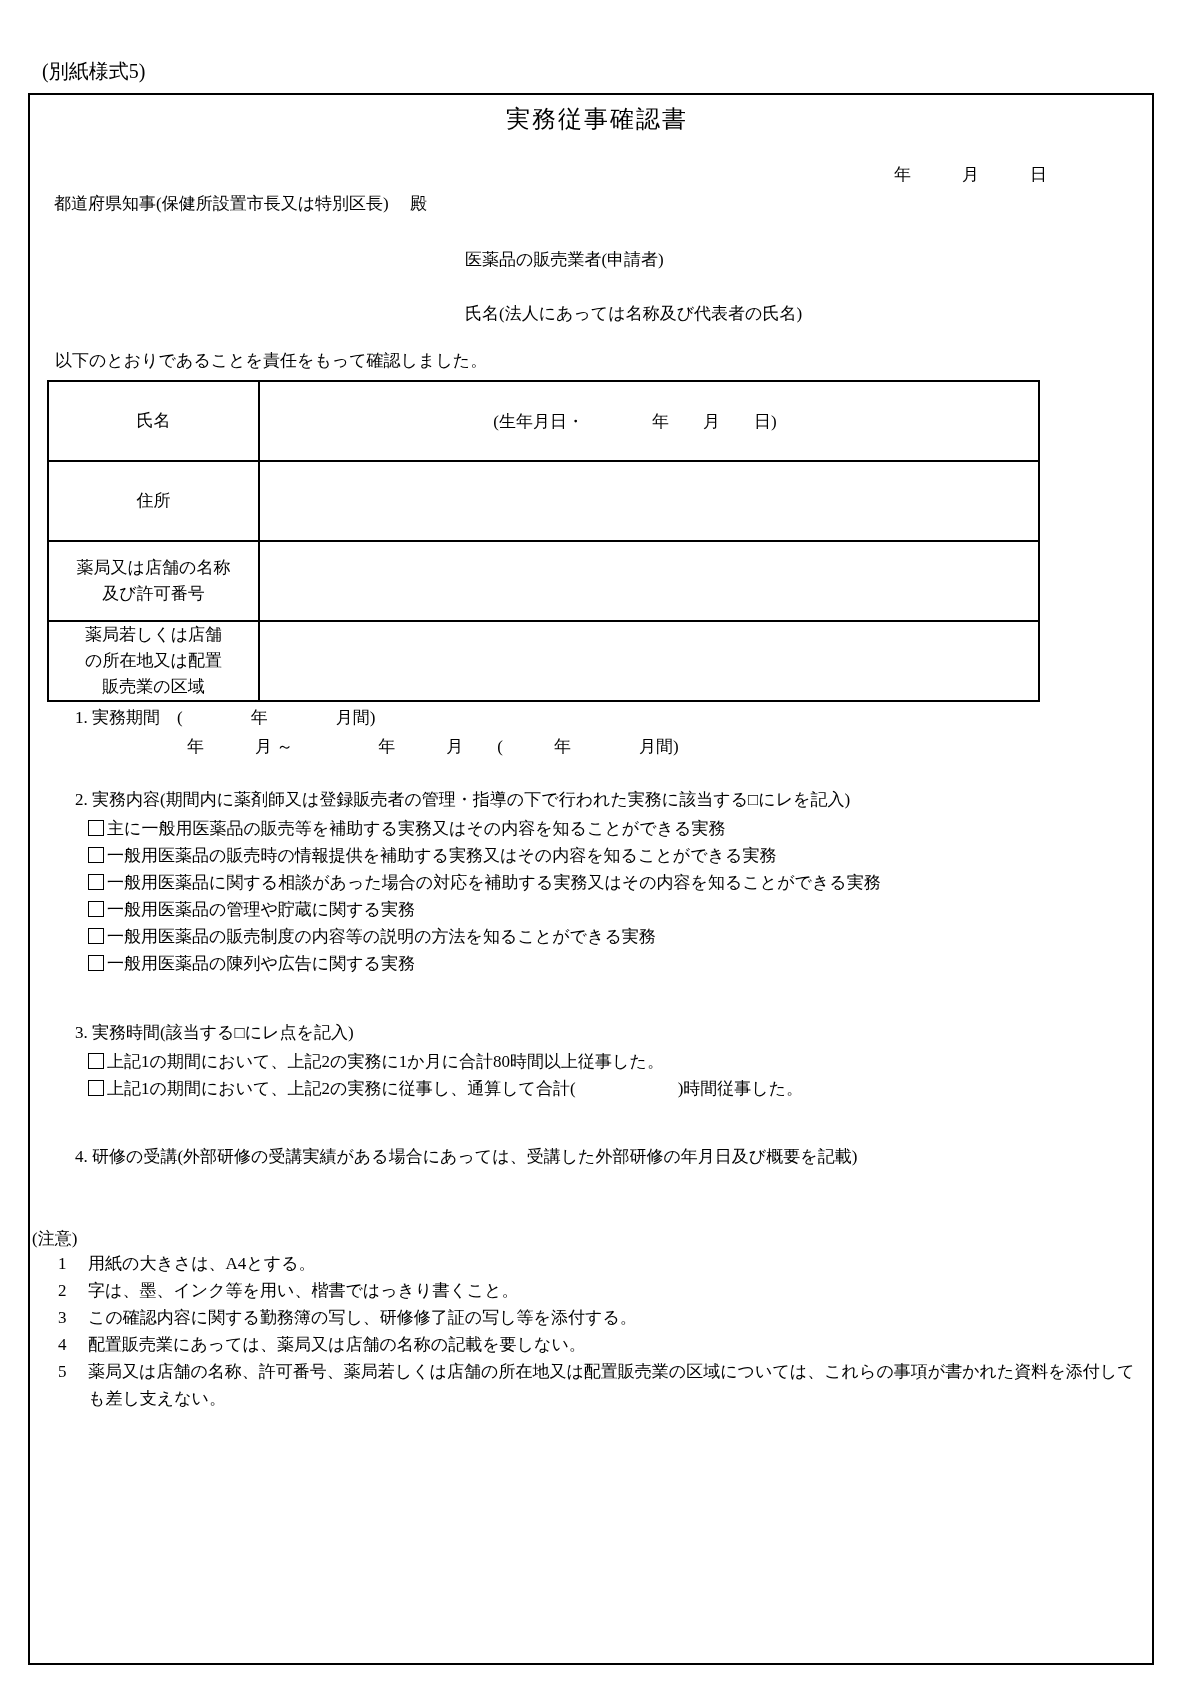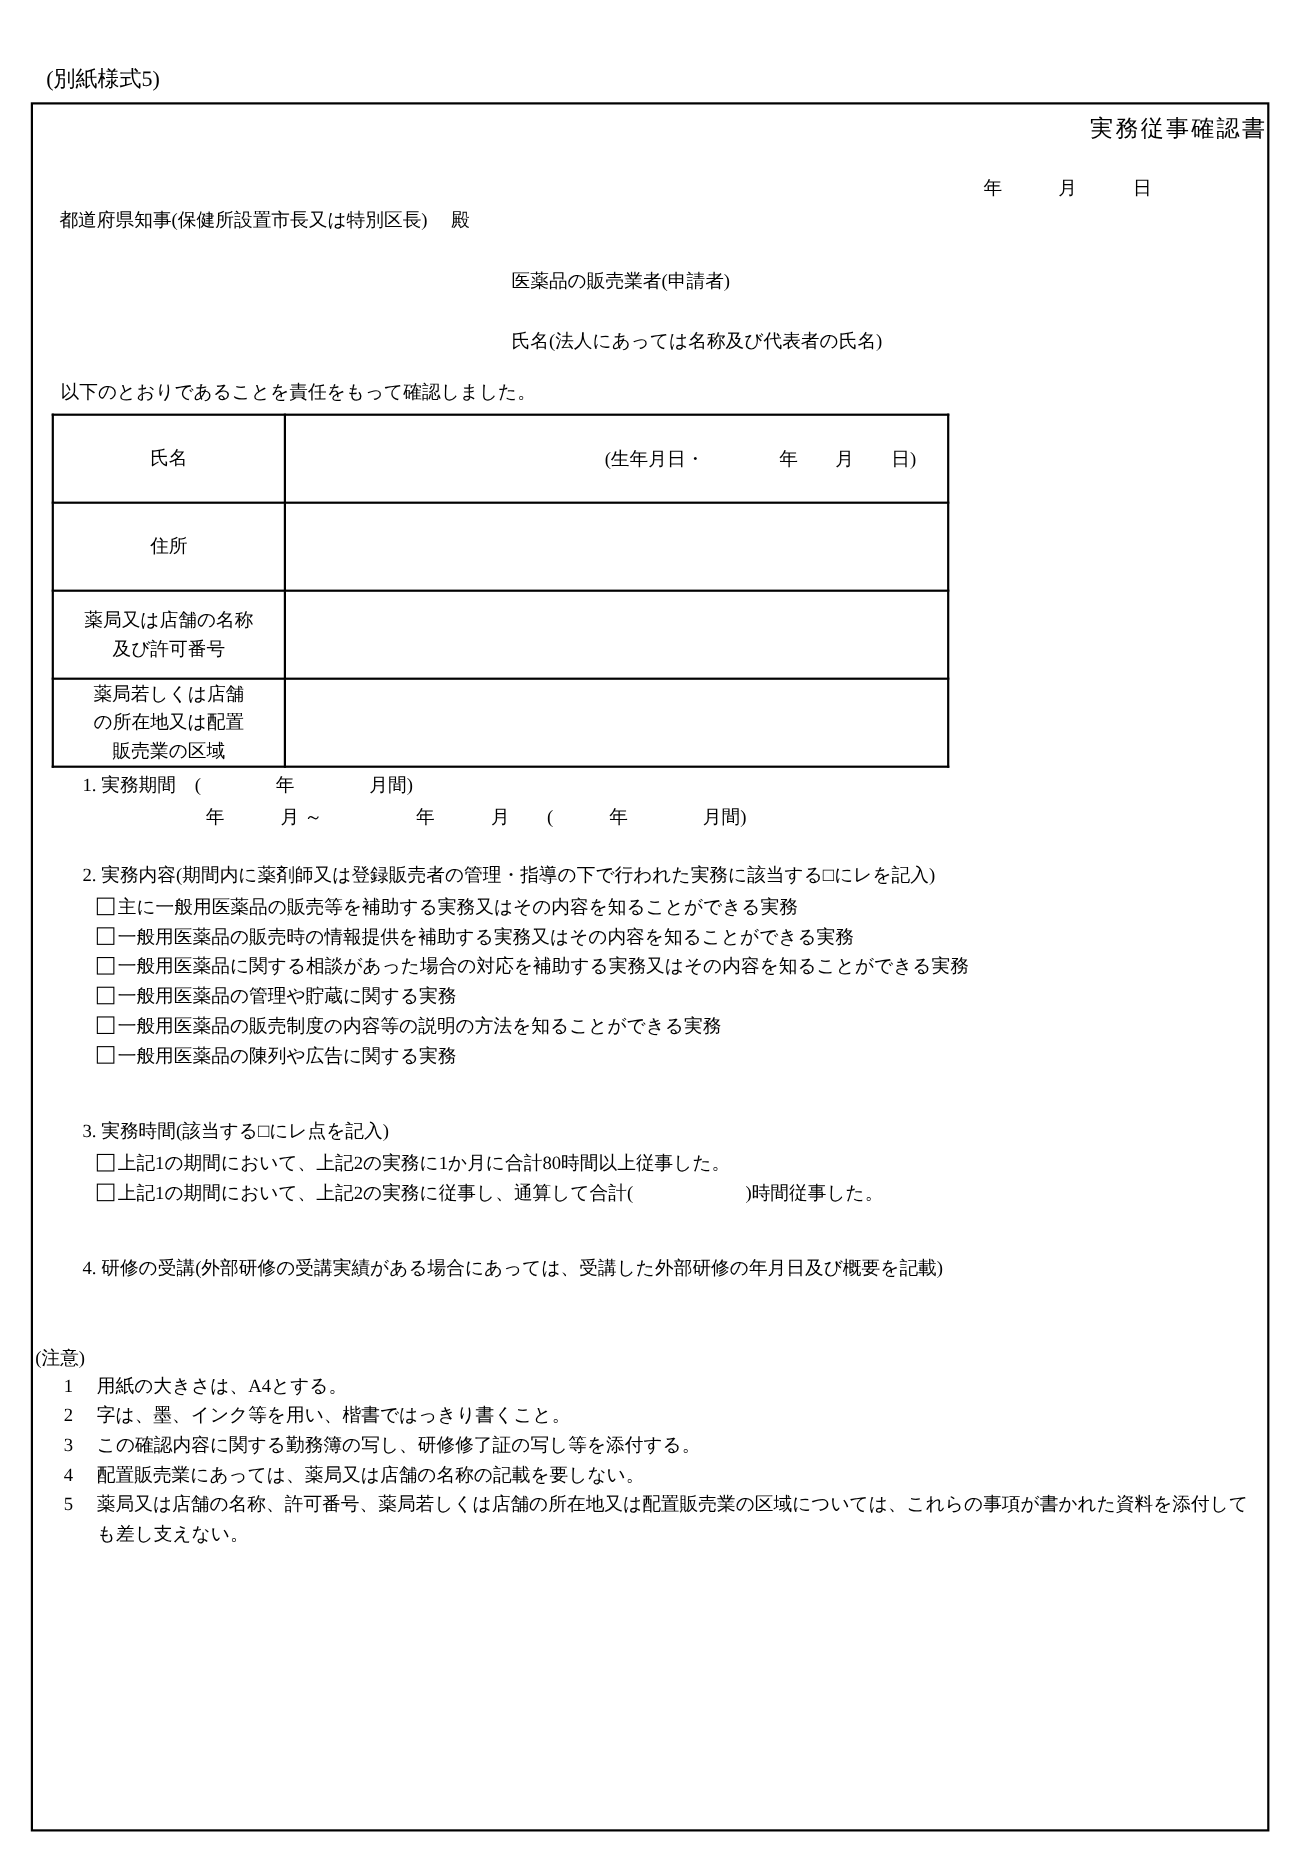--- a/index.html
+++ b/index.html
@@ -9,40 +9,40 @@
     font-family:"Liberation Serif","DejaVu Serif",serif;
     font-size:17px; color:#000; overflow:hidden;
   }
   .form-label { padding:58px 0 8px 42px; font-size:20px; }
   .sheet {
     margin:0 27px 0 28px;
     border:2px solid #000;
     min-height:1572px;
     width:1126px;
   }
-  .title { text-align:right; margin-top:8px; font-size:21px; letter-spacing:2px;margin-left:12px; }
+  .title { text-align:center; margin-top:8px; font-size:24px; letter-spacing:2px;margin-left:12px; }
   .date-line { text-align:right; padding-right:105px; margin-top:28px; }
   .addressee { margin-left:24px; margin-top:6px; }
   .applicant { margin-left:435px; margin-top:32px; line-height:26px; }
   .applicant-gap { height:28px; }
   .confirmation { margin-left:25px; margin-top:22px; }
 
   table.info {
     border-collapse:collapse; table-layout:fixed;
-    margin-left:17px; margin-top:8px; width:816px;
+    margin-left:17px; margin-top:8px; width:993px;
   }
   table.info th, table.info td {
     border:2px solid #000; height:80px; font-size:17px; font-weight:normal;
   }
   table.info th {
     width:211px; text-align:center; vertical-align:middle;
     white-space:pre-line; line-height:26px;
   }
   td.cell-value { vertical-align:middle; }
-  td.birth { text-align:right; padding-right:28px; }
+  td.birth { text-align:center; padding-right:28px; }
 
   .sec { margin-left:45px; }
   .sec1 { margin-top:4px; }
   .sec1-line2 { margin-left:112px; margin-top:6px;font-family:Liberation Serif, serif; }
   .sec2 { margin-top:30px; }
   .sec3 { margin-top:44px; }
   .sec4 { margin-top:43px; }
   .sec-items { margin-left:13px; margin-top:4px; }
   .chk-item { line-height:27px; white-space:nowrap; }
   .chk {

